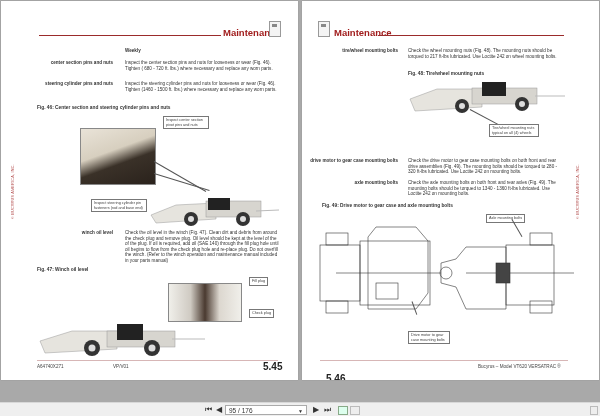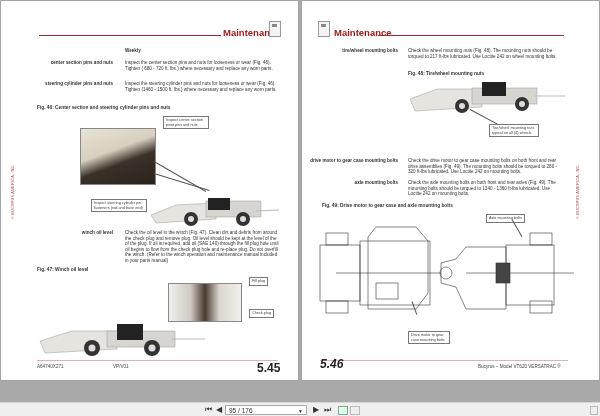--- a/index.html
+++ b/index.html
@@ -14,21 +14,21 @@
   .logo:after{content:"";position:absolute;left:2px;top:2px;width:5px;height:3px;background:#888;}
   .t{position:absolute;font-size:4.6px;line-height:5.6px;color:#333;}
   .lbl{position:absolute;font-size:4.6px;font-weight:bold;text-align:right;color:#333;}
   .fig{position:absolute;font-size:4.8px;font-weight:bold;color:#333;}
   .callout{position:absolute;font-size:3.8px;line-height:4.5px;border:1px solid #777;background:#fff;padding:1px 2px;color:#444;}
   .photo{position:absolute;border:1px solid #888;}
   .machine{position:absolute;}
   .side-stamp{position:absolute;font-size:3.8px;color:#b24a4a;transform:rotate(-90deg);transform-origin:left top;white-space:nowrap;letter-spacing:0.2px;}
   .footer-line{position:absolute;height:1px;background:#d7b6b6;}
   .foot{position:absolute;font-size:4.6px;color:#444;}
-  .foot.num{font-size:12px;font-weight:bold;color:#222;}
+  .foot.num{font-size:10px;font-weight:bold;color:#222;margin-left:6px;}
   .line{position:absolute;height:1px;background:#555;transform-origin:left center;}
   .toolbar{position:absolute;left:0;top:402px;width:600px;height:14px;background:#efefef;border-top:1px solid #d8d8d8;}
   .tb-btn{position:absolute;top:2px;font-size:8px;color:#333;line-height:10px;cursor:pointer;}
   .page-field{position:absolute;left:225px;top:2px;width:82px;height:10px;border:1px solid #aaa;background:#fff;font-size:6.5px;line-height:10px;padding-left:3px;box-sizing:border-box;color:#333;}
   .page-field .dd{position:absolute;right:3px;top:0;font-size:5px;}
   .tb-ico{position:absolute;top:3px;width:8px;height:7px;border:1px solid #8a8;background:#dfe;}
   .tb-ico.gray{border-color:#bbb;background:#eee;}
 </style>
 </head>
 <body>
@@ -147,21 +147,21 @@
         <rect x="180" y="40" width="14" height="20" fill="#444"></rect>
       </g>
     </svg>
     <div class="line" style="left:210px;top:218px;width:20px;transform:rotate(60deg);"></div>
     <div class="line" style="left:110px;top:300px;width:14px;transform:rotate(70deg);"></div>
     <div class="callout" style="left:106px;top:330px;width:36px;">Drive motor to gear case mounting bolts</div>
 
     <div class="side-stamp" style="left:274px;top:218px;">© BUCYRUS AMERICA, INC.</div>
 
     <div class="footer-line" style="left:18px;top:359px;width:248px;"></div>
-    <div class="foot num" style="left:18px;top:356px;font-style:italic;">5.46</div>
+    <div class="foot num" style="left:18px;top:372px;">5.46</div>
     <div class="foot" style="left:176px;top:363px;">Bucyrus – Model VT620 VERSATRAC ®</div>
   </div>
 </div>
 
 <div class="toolbar">
   <span class="tb-btn" style="left:205px;">⏮</span>
   <span class="tb-btn" style="left:216px;">◀</span>
   <div class="page-field">
     <span>95 / 176</span>
     <span class="dd">▼</span>

